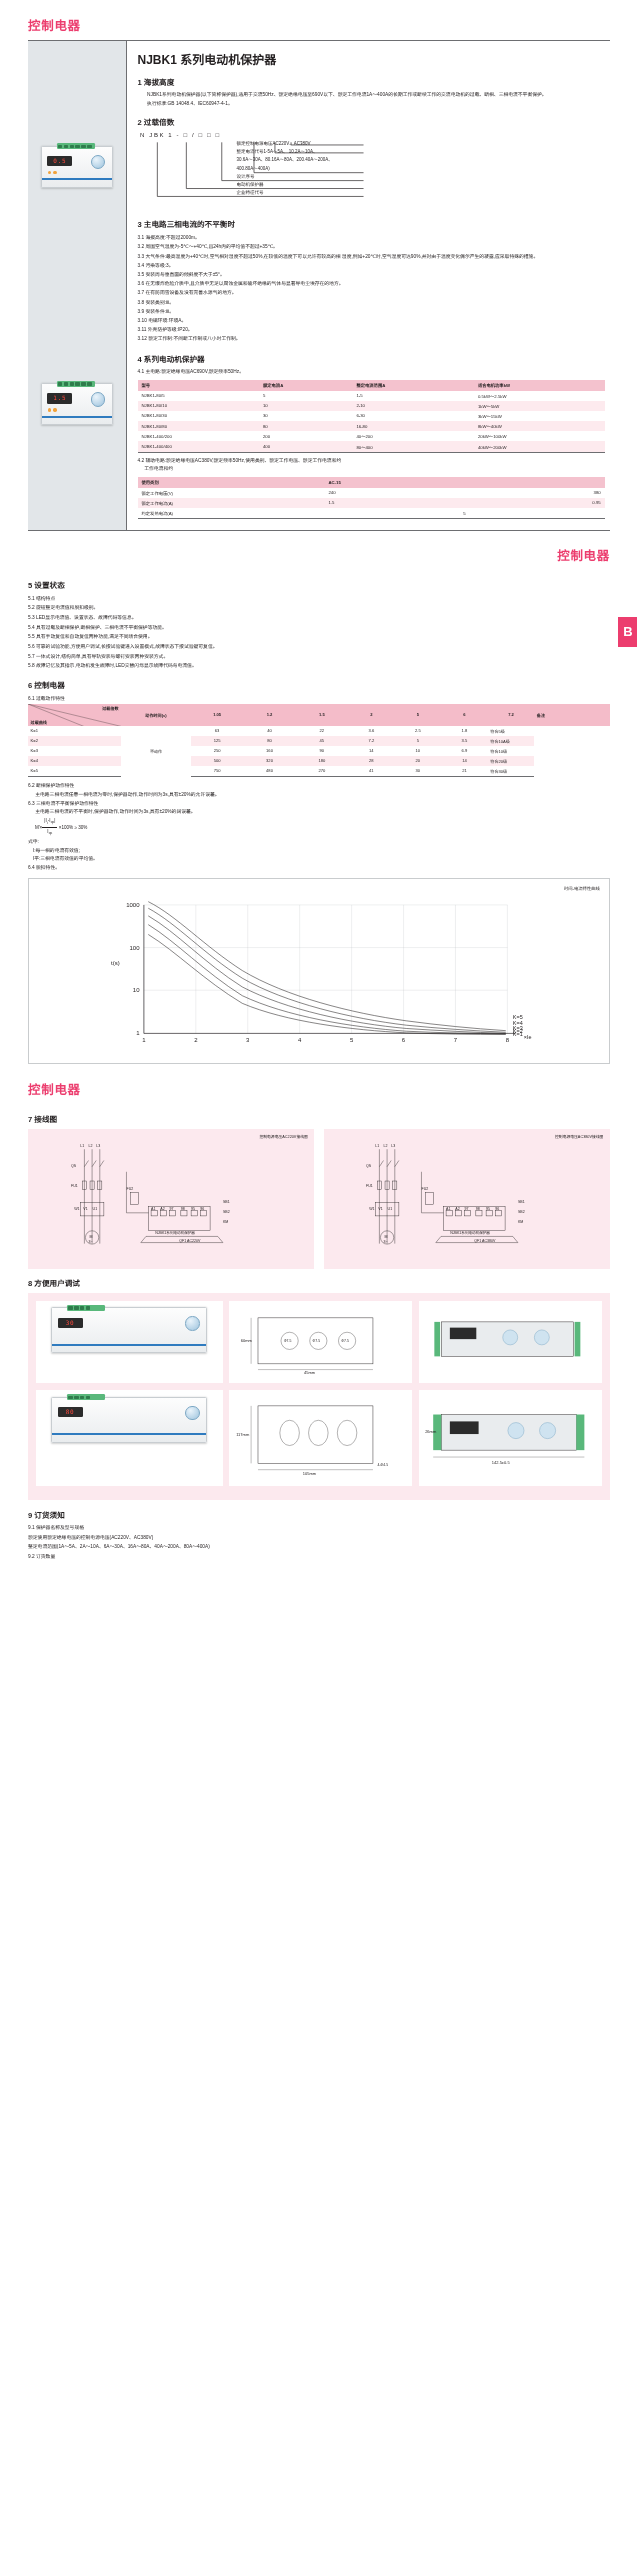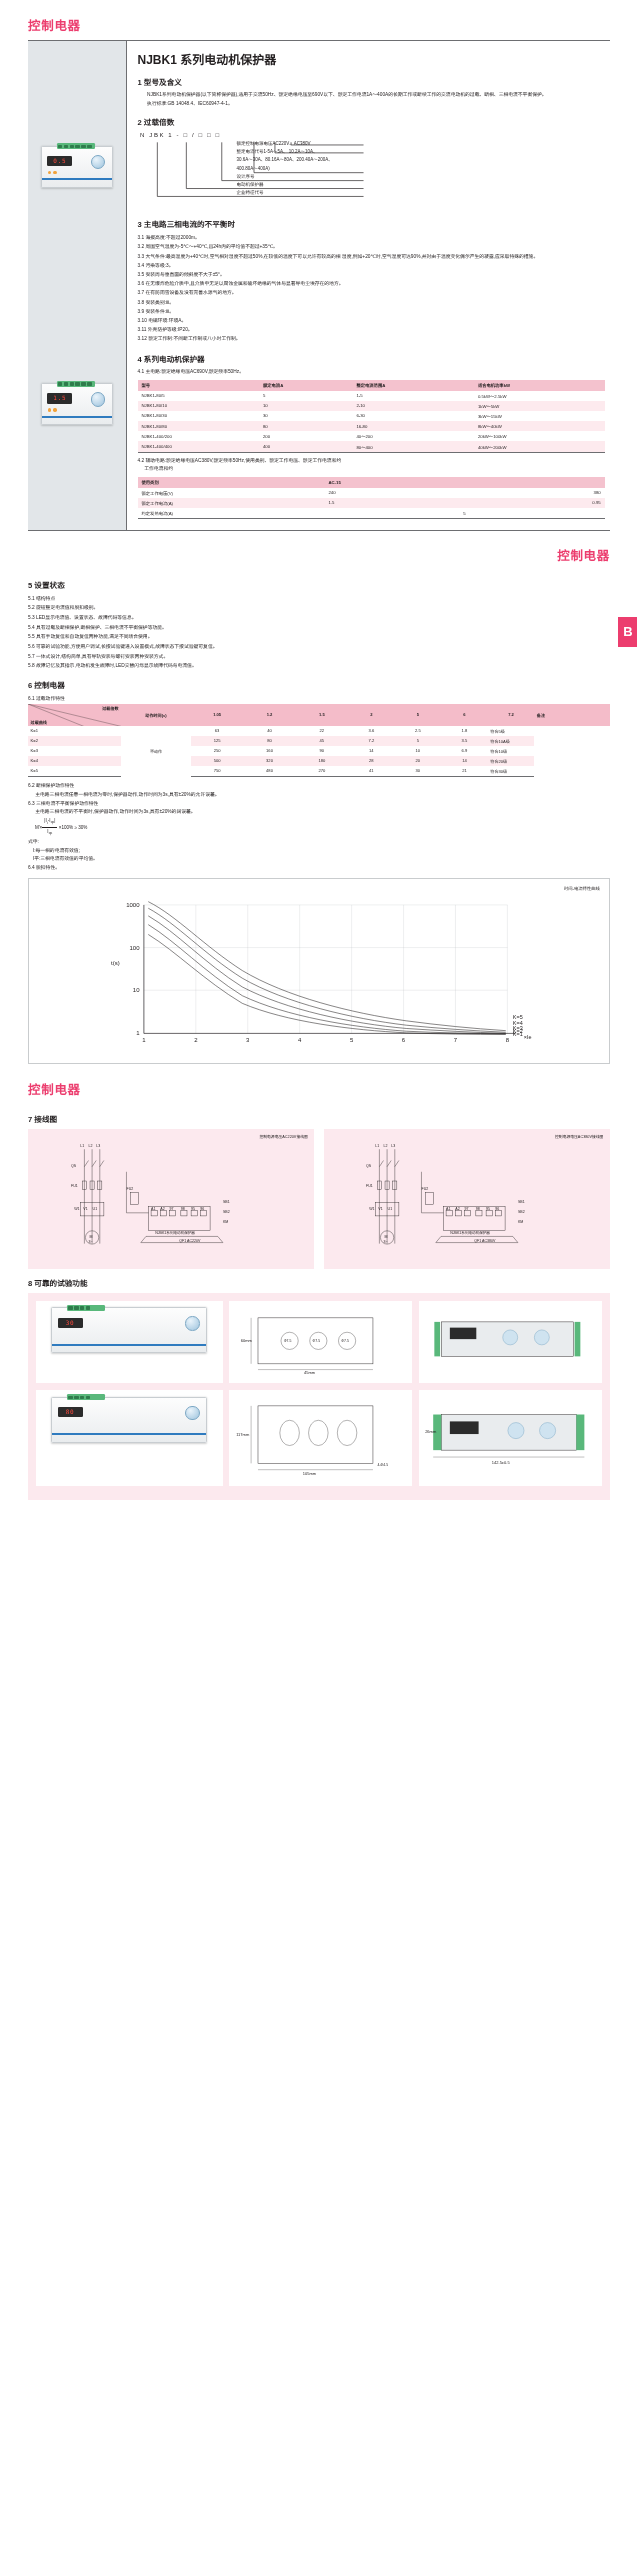--- a/index.html
+++ b/index.html
@@ -203,21 +203,21 @@
         <div class="leds"><i></i><i></i></div>
         <div class="stripe"></div>
       </div>
     </div>
 
     <div class="hero-txt">
       <h1 class="title">NJBK1 系列电动机保护器</h1>
 
       <h2 class="sec">
         <span>1</span>
-        <span>型号及含义</span>
+        <span>海拔高度</span>
       </h2>
       <p class="body indent">NJBK1系列电动机保护器(以下简称保护器),适用于交流50Hz、额定绝缘电压至690V以下、额定工作电流1A～400A的长期工作或断续工作的交流电动机的过载、断相、三相电流不平衡保护。</p>
       <p class="body indent">执行标准:GB 14048.4、IEC60947-4-1。</p>
 
       <h2 class="sec">
         <span>2</span>
         <span>过载倍数</span>
       </h2>
 
       <div class="modelcode">
@@ -634,21 +634,21 @@
             <text x="300" y="140">SB2</text>
             <text x="300" y="160">KM</text>
         </g>
       </svg>
     </div>
   </div>
 
   <div class="wide">
     <h2 class="sec">
       <span>8</span>
-      <span>可靠的试验功能</span>
+      <span>方便用户调试</span>
     </h2>
   </div>
 
   <div class="dimbox">
     <div class="dimrow">
       <div class="dimcell" style="flex:0 0 33%;padding:6.6px">
         <div class="device" style="width:90%;height:46px;margin:0 auto">
           <div class="term">
               <i></i>
               <i></i>
@@ -727,15 +727,27 @@
           <rect x="16" y="30" width="14" height="62" fill="#59b87b"></rect>
           <rect x="265" y="30" width="14" height="62" fill="#59b87b"></rect>
           <line x1="16" y1="104" x2="279" y2="104" stroke="#231f20" stroke-width="0.5"></line>
           <text x="118" y="116" font-size="7" fill="#231f20">142.5±0.5</text>
           <text x="2" y="62" font-size="7" fill="#231f20">26mm</text>
         </svg>
       </div>
     </div>
   </div>
 
+  <div class="wide footer-sec" style="padding-bottom:17px">
+    <h2 class="sec">
+      <span>9</span>
+      <span>订货须知</span>
+    </h2>
+    <div class="lvl2">
+      <div>9.1 保护器名称及型号规格</div>
+      <div>额定使用额定绝缘电压的控制电源电压(AC220V、AC380V)</div>
+      <div>整定电流范围(1A～5A、2A～10A、6A～30A、16A～80A、40A～200A、80A～400A)</div>
+      <div>9.2 订货数量</div>
+    </div>
+  </div>
 
 </div>
 
 
 </body></html>

